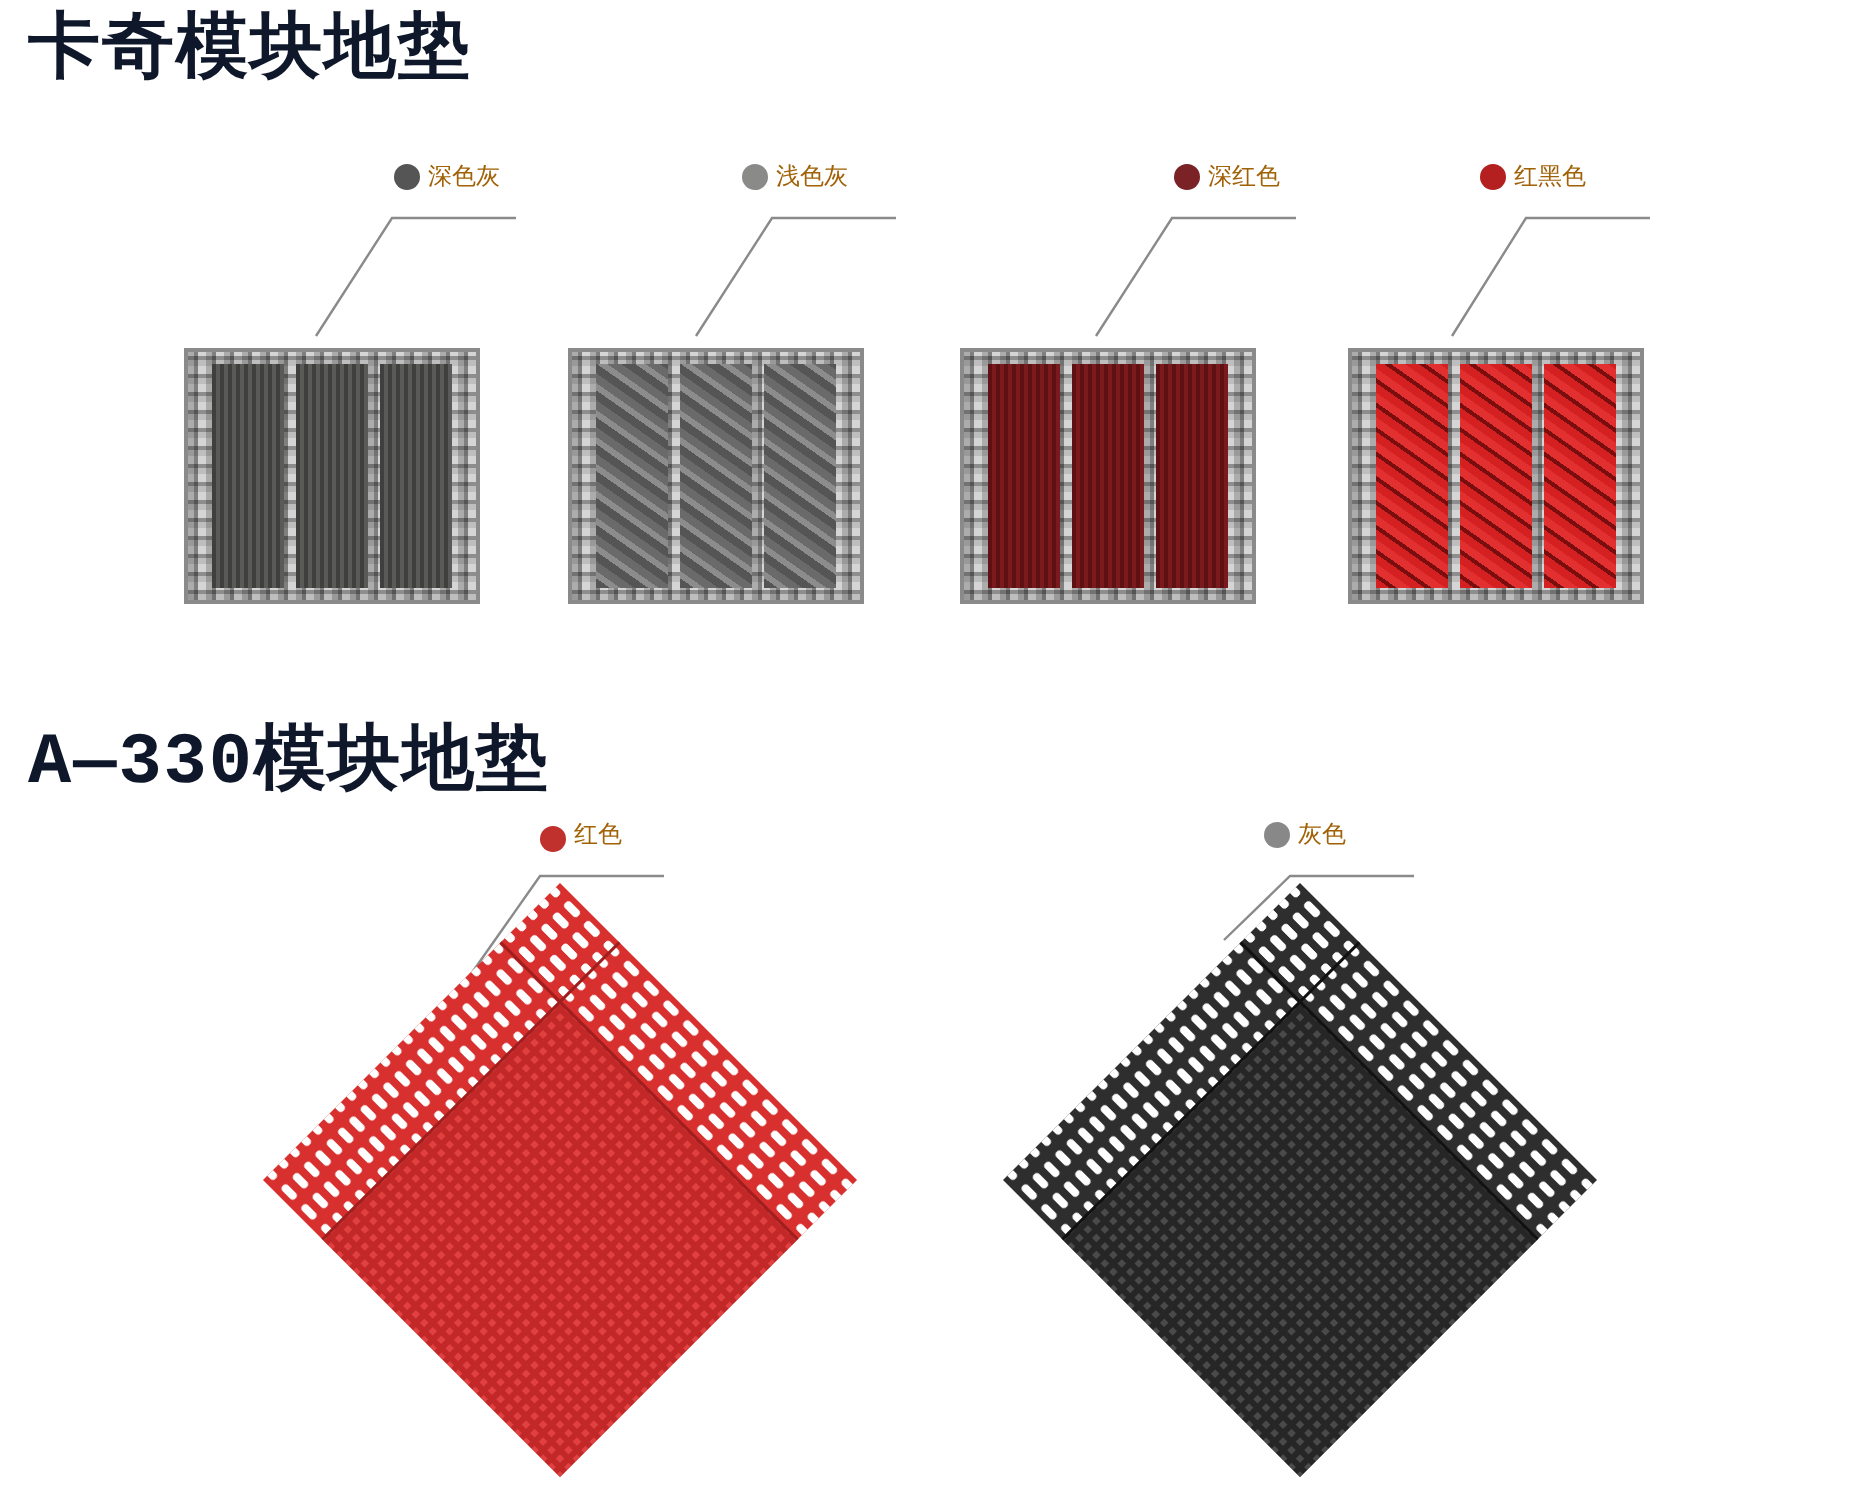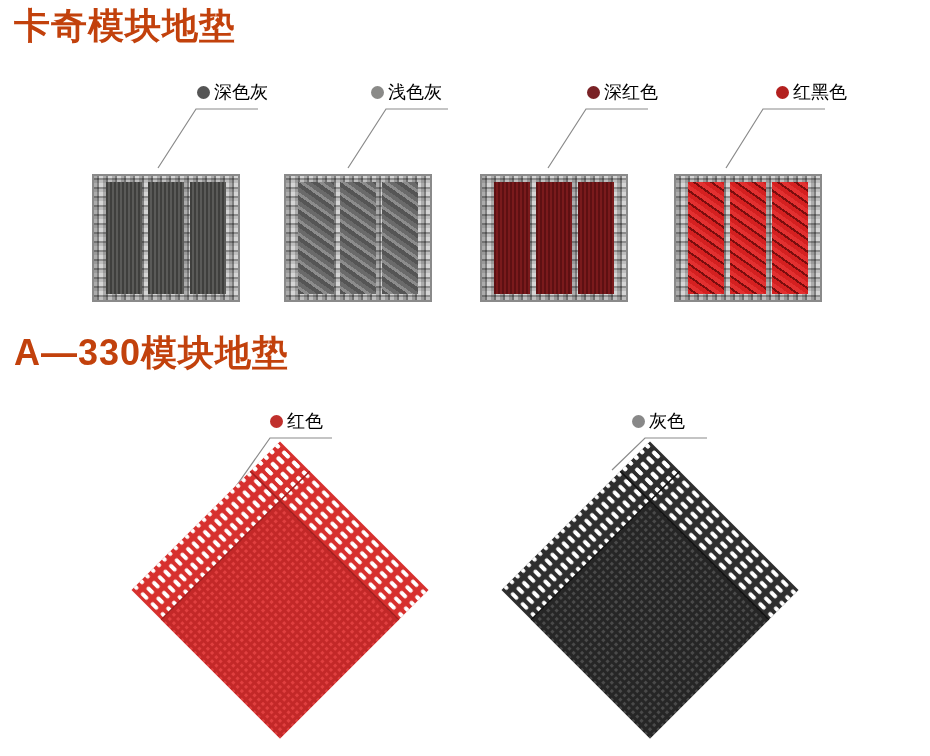--- a/index.html
+++ b/index.html
@@ -1,20 +1,20 @@
 <!DOCTYPE html>
 <html><head>
 <meta charset="utf-8">
 <style>
   html,body{margin:0;padding:0;background:#ffffff;}
   body{width:930px;height:756px;position:relative;overflow:hidden;font-family:"DejaVu Sans",sans-serif;}
-  .title{position:absolute;color:#c2410c;font-weight:bold;font-family:Liberation Sans, sans-serif;letter-spacing:1px;white-space:nowrap;text-align:right;}
+  .title{position:absolute;color:#0f172a;font-weight:bold;font-family:Liberation Mono, monospace;letter-spacing:1px;white-space:nowrap;text-align:right;}
   .title1{left:14px;top:2px;font-size:36px;line-height:48px;}
-  .title2{left:14px;top:329px;font-size:36px;line-height:48px;}
-  .label{position:absolute;display:flex;align-items:center;font-size:18px;color:#000000;white-space:nowrap;}
+  .title2{left:14px;top:358px;font-size:36px;line-height:48px;}
+  .label{position:absolute;display:flex;align-items:center;font-size:12px;color:#a16207;white-space:nowrap;}
   .dot{width:13px;height:13px;border-radius:50%;display:inline-block;margin-right:4px;}
   svg.lines{position:absolute;left:0;top:0;}
   .mat{position:absolute;width:160px;height:140px;}
   .mat .frame{position:absolute;inset:6px;background:
       repeating-linear-gradient(0deg,#cfcfcf 0 3px,#9a9a9a 3px 5px,#e8e8e8 5px 9px),
       repeating-linear-gradient(90deg,#bdbdbd 0 3px,#8c8c8c 3px 5px,#eaeaea 5px 9px);
       background-blend-mode:multiply;border:2px solid #8a8a8a;}
   .mat .strip{position:absolute;top:14px;bottom:14px;width:36px;}
   .tile{position:absolute;}
 </style>
@@ -40,21 +40,21 @@
   <span>深色灰</span>
 </div>
 <div class="label" style="left:371px;top:80px;">
   <span class="dot" style="background:#8a8a88"></span>
   <span>浅色灰</span>
 </div>
 <div class="label" style="left:587px;top:80px;justify-content:flex-end;">
   <span class="dot" style="background:#7a2226"></span>
   <span>深红色</span>
 </div>
-<div class="label" style="left:776px;top:80px;align-items:center;">
+<div class="label" style="left:740px;top:80px;align-items:center;">
   <span class="dot" style="background:#b3201f"></span>
   <span>红黑色</span>
 </div>
 
 <div class="mat" style="left:86px;top:168px;">
   <div class="frame"></div>
   <div class="strip" style="left:20px;background:repeating-linear-gradient(90deg,#3f3f3d 0 2px,#5a5a58 2px 4px);"></div>
   <div class="strip" style="left:62px;background:repeating-linear-gradient(90deg,#3f3f3d 0 2px,#5a5a58 2px 4px);"></div>
   <div class="strip" style="left:104px;background:repeating-linear-gradient(90deg,#3f3f3d 0 2px,#5a5a58 2px 4px);"></div>
 </div>
@@ -70,21 +70,21 @@
   <div class="strip" style="left:62px;background:repeating-linear-gradient(90deg,#5e1012 0 2px,#7a1a1c 2px 4px);"></div>
   <div class="strip" style="left:104px;background:repeating-linear-gradient(90deg,#5e1012 0 2px,#7a1a1c 2px 4px);"></div>
 </div>
 <div class="mat" style="left:668px;top:168px;">
   <div class="frame"></div>
   <div class="strip" style="left:20px;background:repeating-linear-gradient(35deg,#d42020 0 4px,#7a0d0d 4px 6px,#e23030 6px 10px);"></div>
   <div class="strip" style="left:62px;background:repeating-linear-gradient(35deg,#d42020 0 4px,#7a0d0d 4px 6px,#e23030 6px 10px);"></div>
   <div class="strip" style="left:104px;background:repeating-linear-gradient(35deg,#d42020 0 4px,#7a0d0d 4px 6px,#e23030 6px 10px);"></div>
 </div>
 
-<div class="label" style="left:270px;top:409px;">
+<div class="label" style="left:270px;top:409px;align-items:flex-end;">
   <span class="dot" style="background:#c0302c"></span>
   <span>红色</span>
 </div>
 <div class="label" style="left:632px;top:409px;">
   <span class="dot" style="background:#888888"></span>
   <span>灰色</span>
 </div>
 
 <svg class="tile" style="left:120px;top:430px;" width="320" height="320" viewBox="0 0 320 320">
   <defs>

